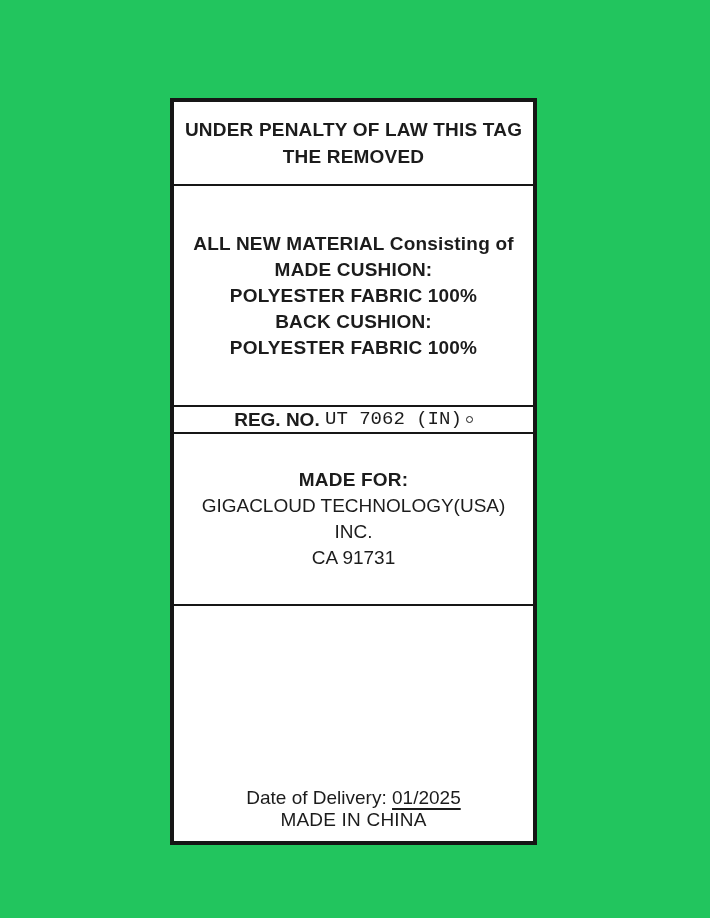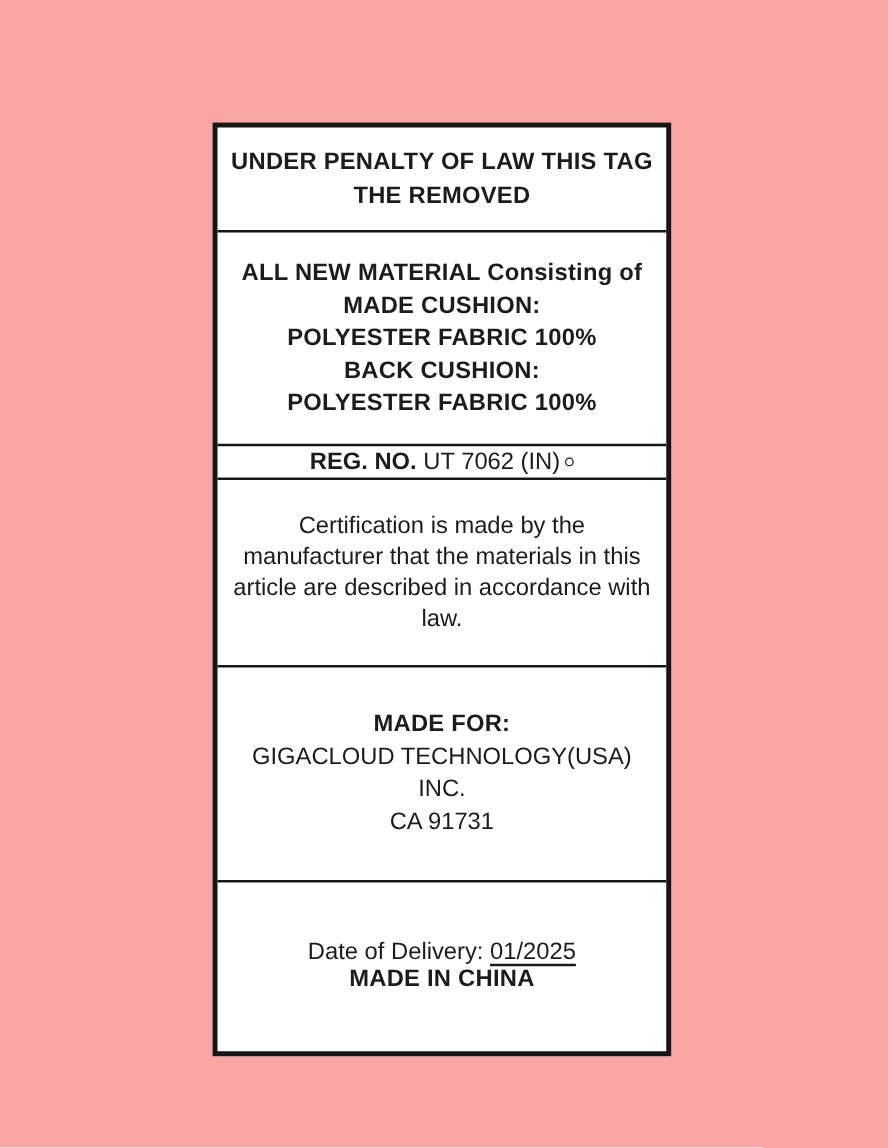--- a/index.html
+++ b/index.html
@@ -10,21 +10,21 @@
     background: #ffffff;
     font-family: "Liberation Sans", sans-serif;
     color: #1c1c1c;
     -webkit-font-smoothing: antialiased;
   }
 
   .page {
     position: relative;
     width: 710px;
     height: 918px;
-    background: #fca5a5;
+    background: #22c55e;
     overflow: hidden;
   }
 
   .label-box {
     position: absolute;
     left: 170px;
     top: 98px;
     width: 367px;
     height: 747px;
     border: 4px solid #161616;
@@ -51,38 +51,38 @@
   
   .sec-penalty { height: 84px; }
   .sec-penalty .line {
     font-size: 19px;
     font-weight: bold;
     line-height: 27px;
     letter-spacing: 0.2px;
   }
 
   
-  .sec-materials { height: 171px; }
+  .sec-materials { height: 221px; }
   .sec-materials .line {
     font-size: 19px;
     font-weight: bold;
     line-height: 26px;
     letter-spacing: 0.2px;
   }
 
   
   .sec-reg {
     height: 27px;
     flex-direction: row;
     align-items: center;
     justify-content: center;
   }
   .sec-reg .line { font-size: 19px; line-height: 1; }
   .sec-reg .reg-label { font-weight: bold; }
-  .sec-reg .reg-value { margin-left: 0.28em; font-weight: normal; }
+  .sec-reg .reg-value { margin-left: 0.28em; font-weight: normal; font-family: Liberation Mono, monospace; }
   .ideographic-period {
     display: inline-block;
     width: 7px;
     height: 7px;
     border: 1.6px solid #1c1c1c;
     border-radius: 50%;
     margin-left: 4px;
     vertical-align: -1px;
   }
 
@@ -97,30 +97,30 @@
   .sec-madefor { height: 172px; }
   .sec-madefor .line {
     font-size: 19px;
     line-height: 26px;
   }
   .sec-madefor .heading { font-weight: bold; letter-spacing: 0.2px; }
 
   
   .sec-delivery {
     flex: 1;
-    justify-content: center;
+    justify-content: flex-end;
     padding: 8px 0 10px 0;
   }
   .sec-delivery .line { font-size: 19px; line-height: 22px; }
   .underlined {
     text-decoration: underline;
     text-decoration-thickness: 1.5px;
     text-underline-offset: 4px;
   }
-  .origin-line { font-weight: bold; letter-spacing: 0.2px; }
+  .origin-line { font-weight: normal; letter-spacing: 0.2px; }
 </style>
 </head>
 <body>
 
 <div class="page">
   <div class="label-box">
 
     <section class="sec sec-penalty">
       <div class="line">UNDER PENALTY OF LAW THIS TAG</div>
       <div class="line">THE REMOVED</div>
@@ -133,26 +133,20 @@
       <div class="line">BACK CUSHION:</div>
       <div class="line">POLYESTER FABRIC 100%</div>
     </section>
 
     <section class="sec sec-reg">
       <span class="line reg-label">REG. NO.</span>
       <span class="line reg-value">UT 7062 (IN)</span>
       <span class="ideographic-period"></span>
     </section>
 
-    <section class="sec sec-cert">
-      <div class="line">Certification is made by the</div>
-      <div class="line">manufacturer that the materials in this</div>
-      <div class="line">article are described in accordance with</div>
-      <div class="line">law.</div>
-    </section>
 
     <section class="sec sec-madefor">
       <div class="line heading">MADE FOR:</div>
       <div class="line">GIGACLOUD TECHNOLOGY(USA)</div>
       <div class="line">INC.</div>
       <div class="line">CA 91731</div>
     </section>
 
     <section class="sec sec-delivery">
       <div class="line">

